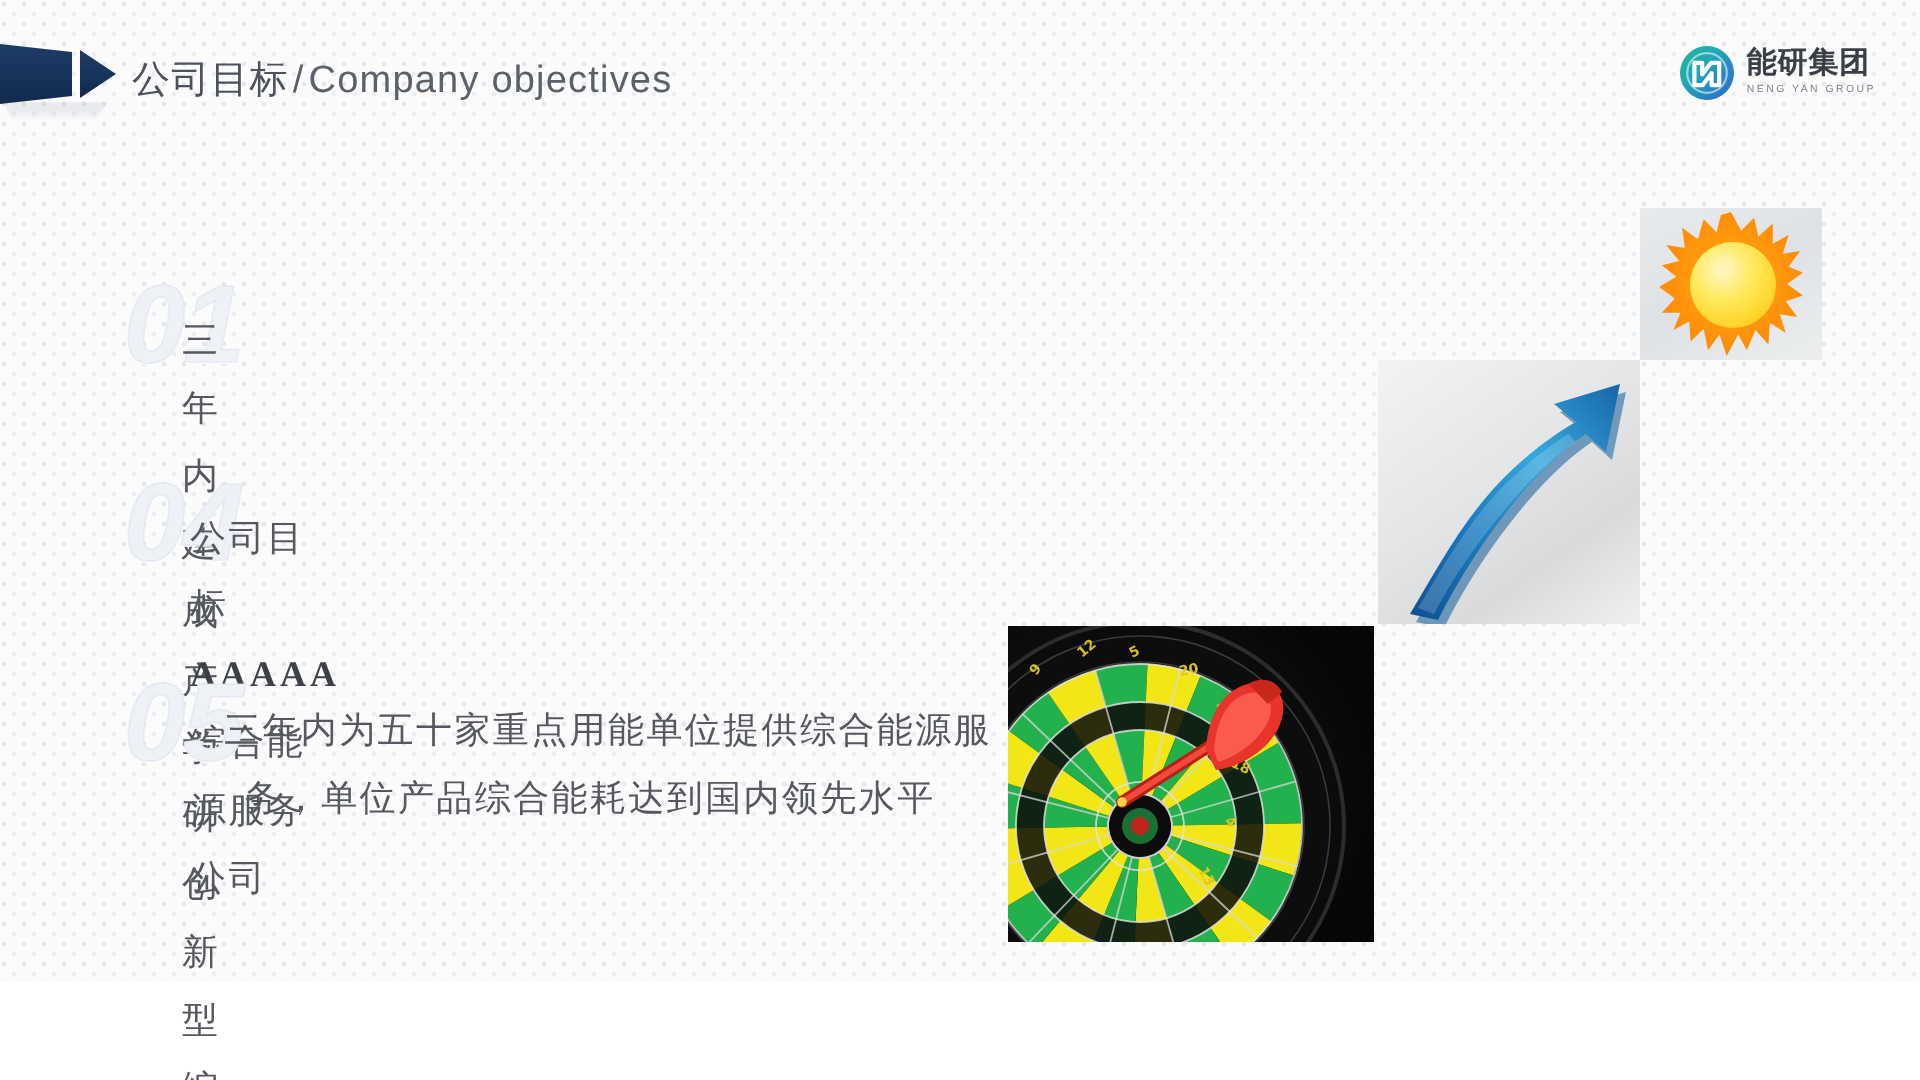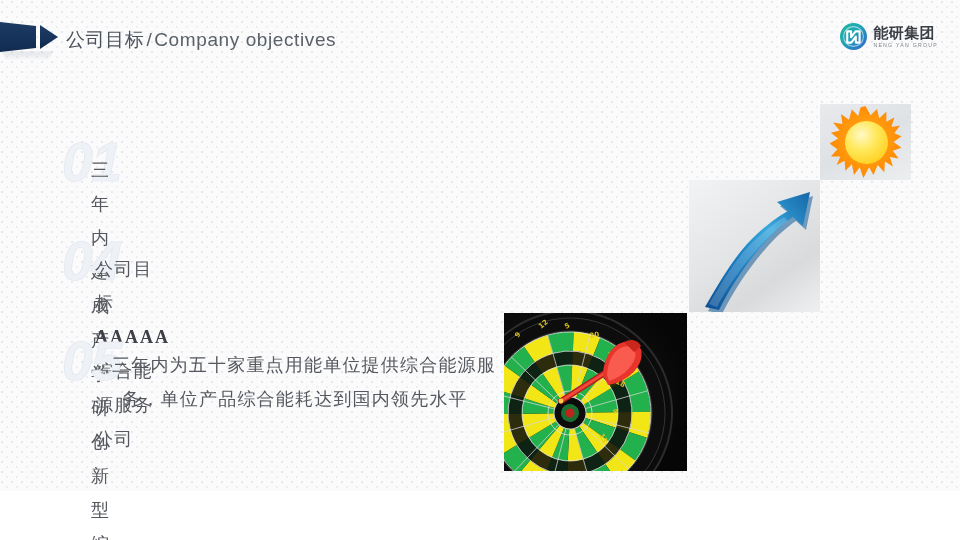--- a/index.html
+++ b/index.html
@@ -92,21 +92,21 @@
     position: relative;
     flex: 0 0 auto;
   }
   .logo-mark svg { position: absolute; left: 0; top: 0; }
   .logo-text { display: flex; flex-direction: column; line-height: 1; }
   .logo-cn {
     font-size: 15px;
     font-weight: bold;
     color: #3a3f46;
     letter-spacing: 0.4px;
-    font-family: Liberation Sans, sans-serif;
+    font-family: Liberation Serif, serif;
   }
   .logo-en {
     font-size: 5.2px;
     color: #7c828c;
     letter-spacing: 1.25px;
     margin-top: 2.5px;
   }
 
   
   .objective {

